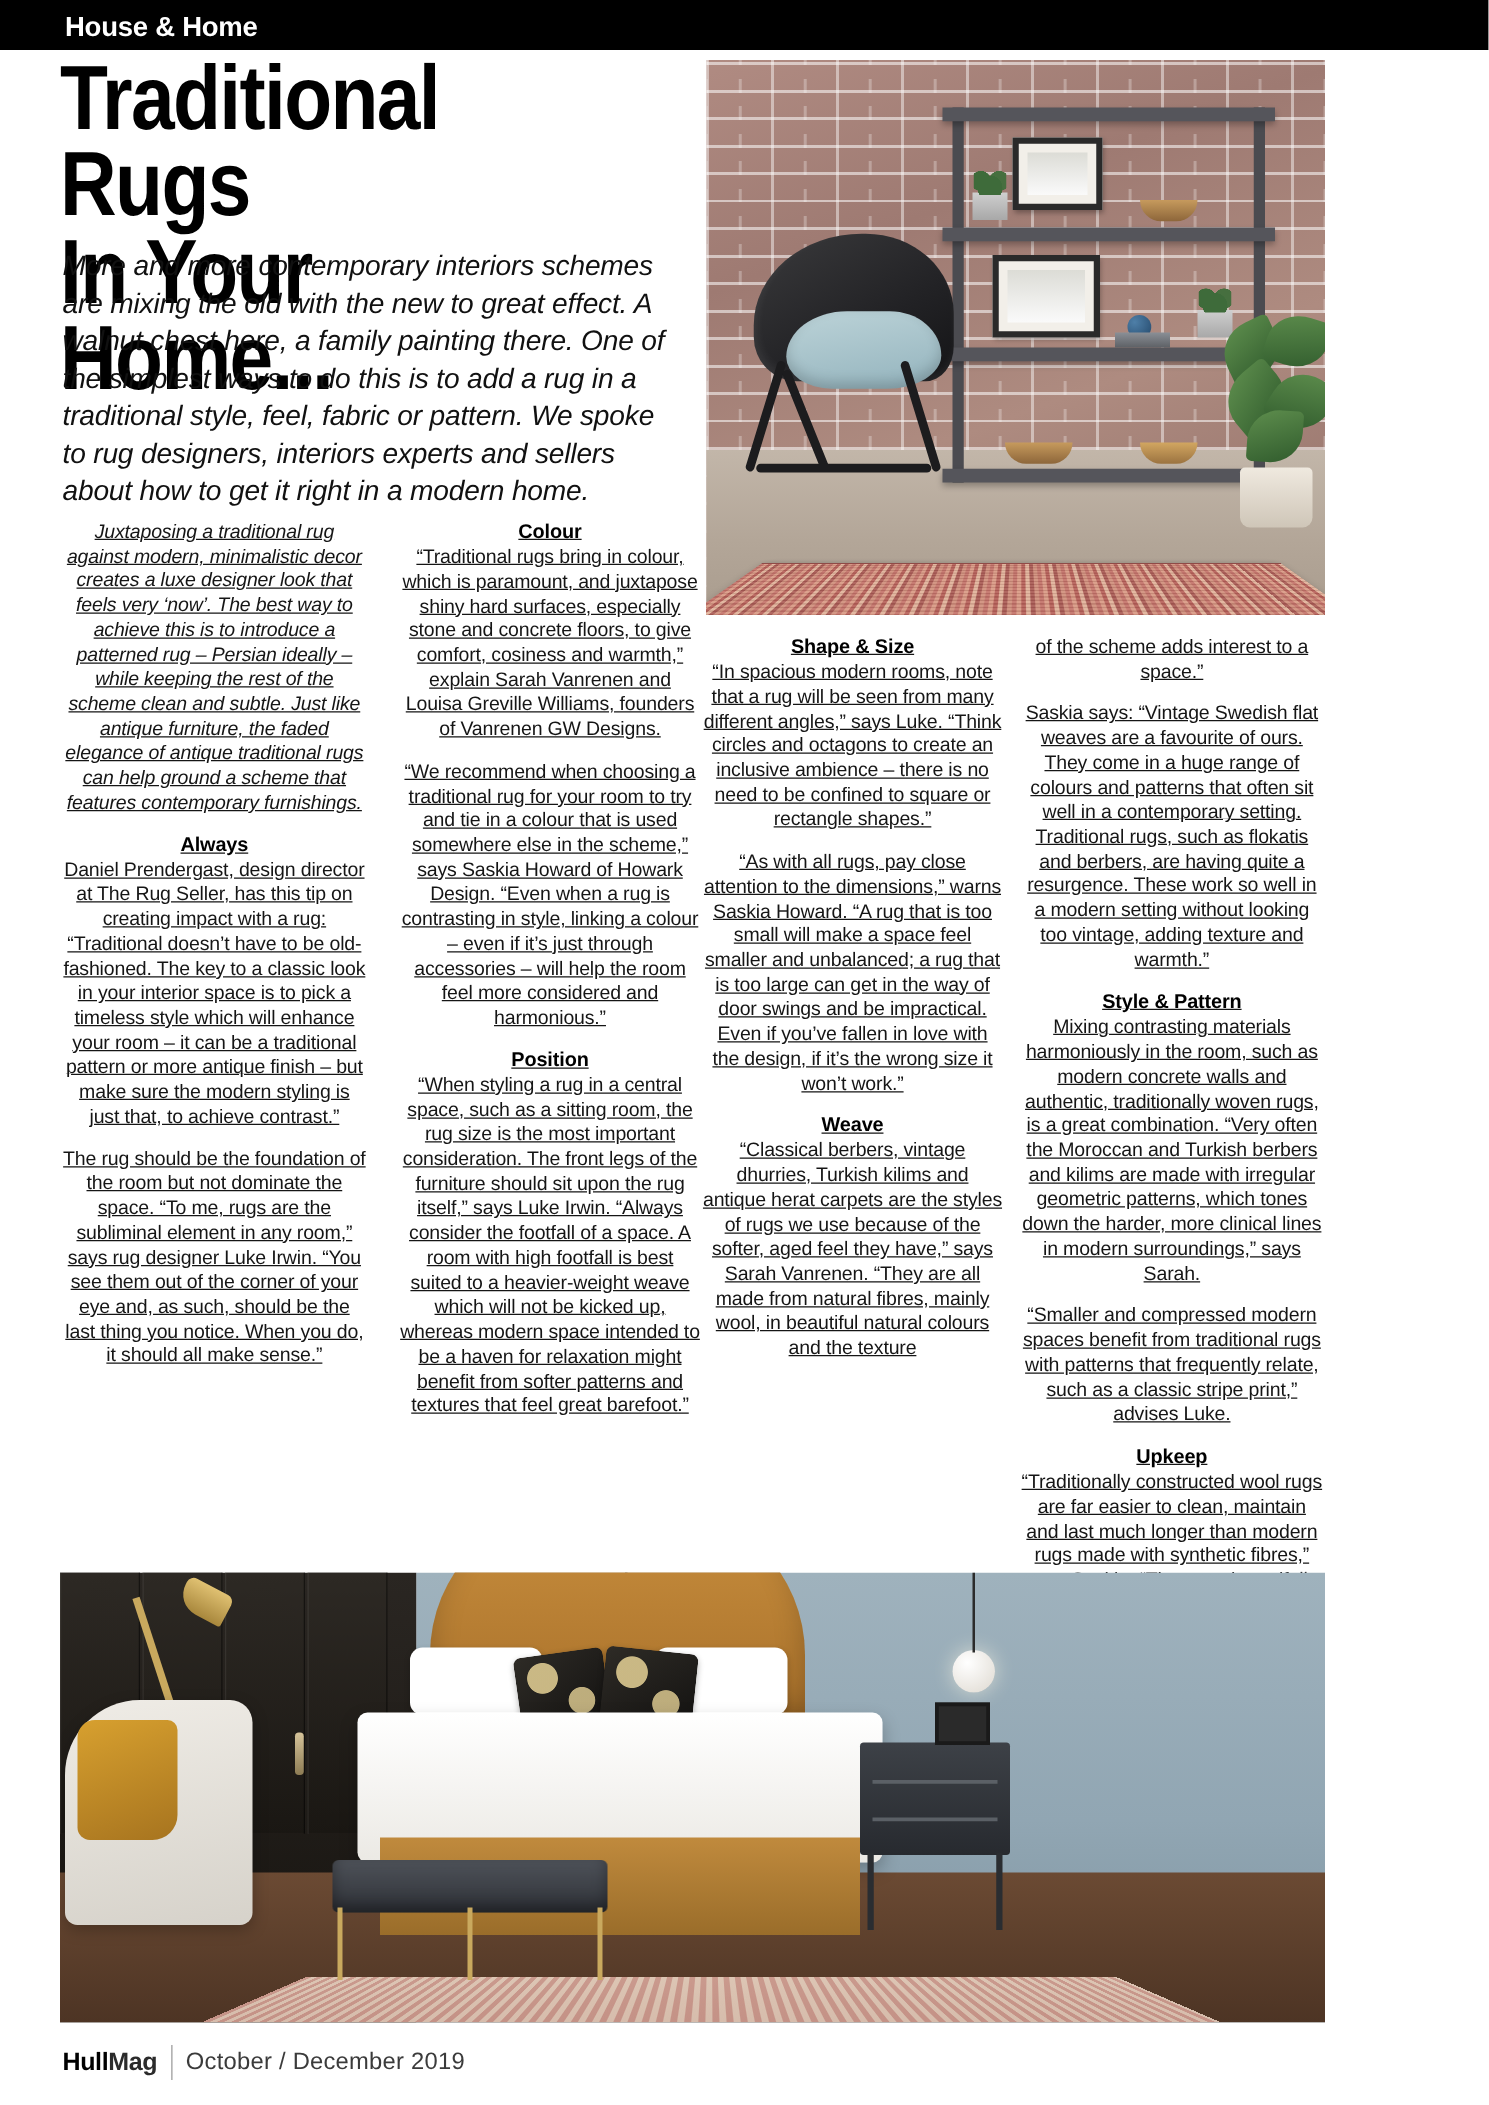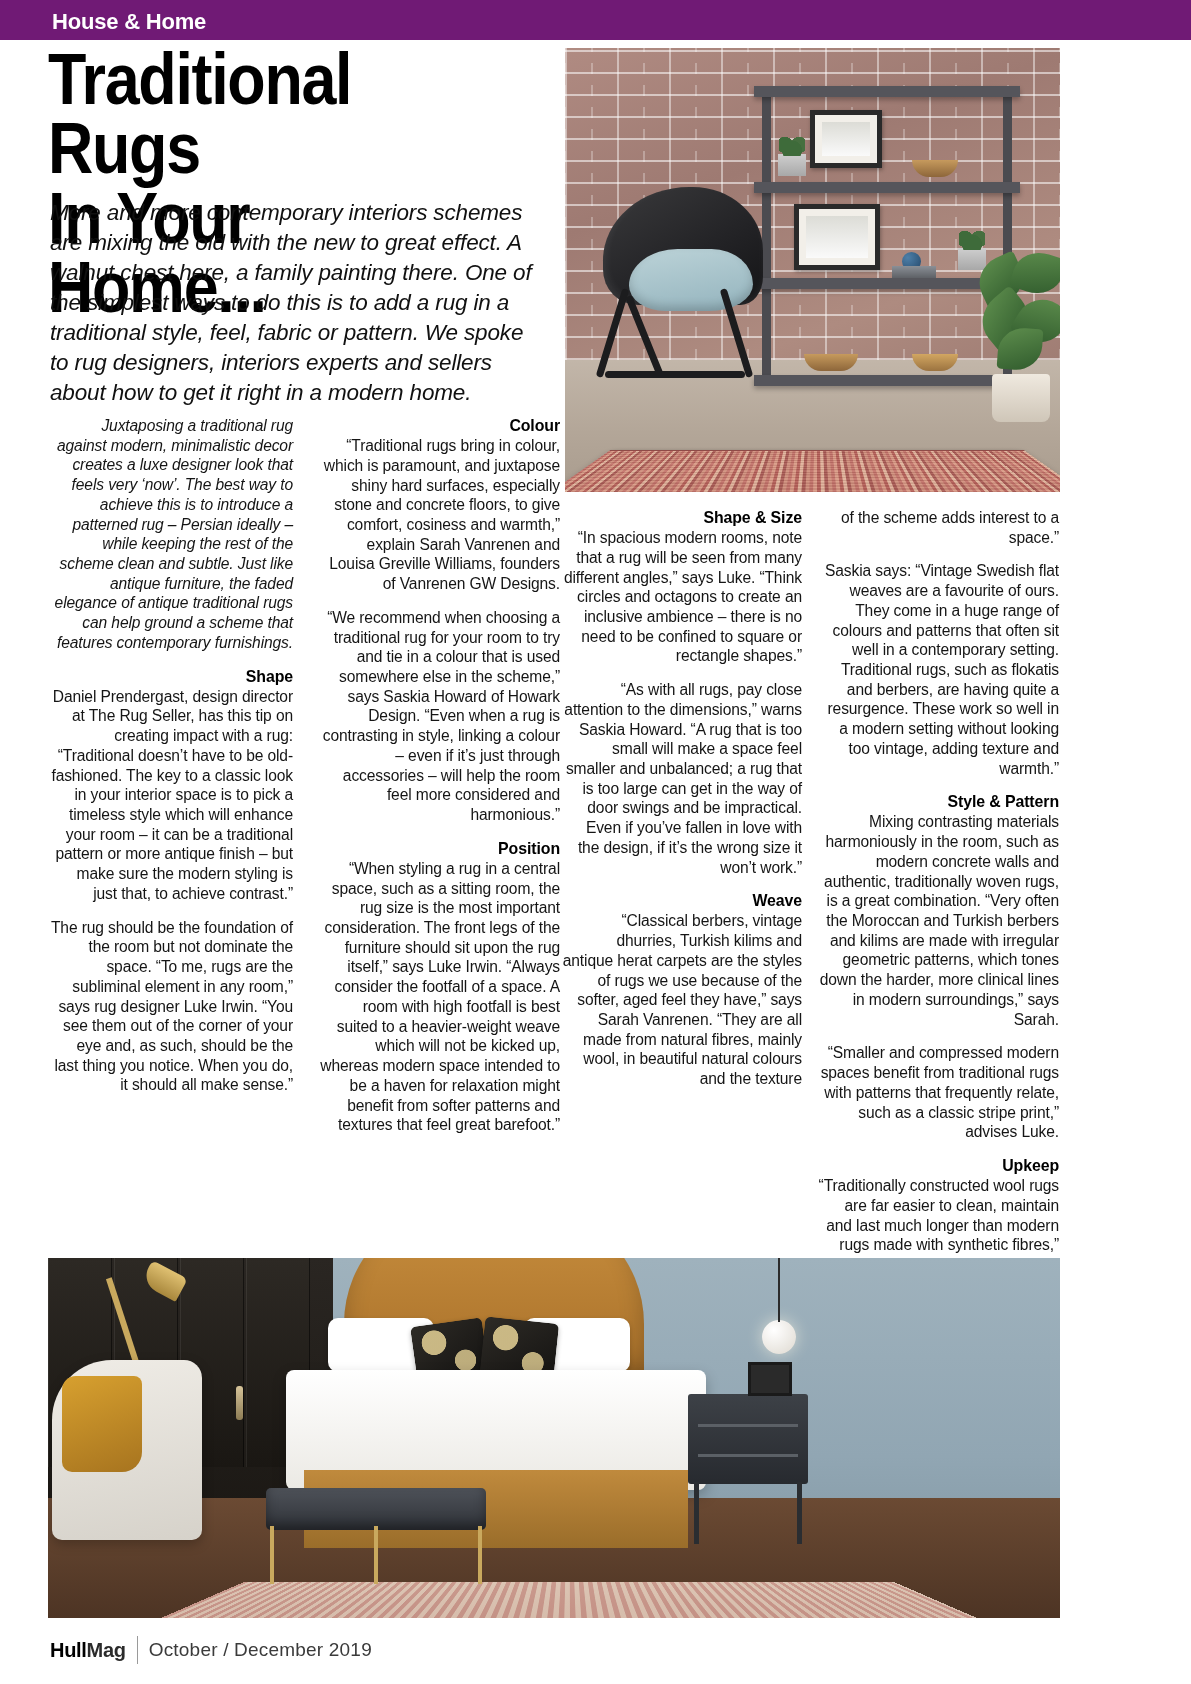--- a/index.html
+++ b/index.html
@@ -54,21 +54,22 @@
     overflow: hidden;
   }
 
   
   .col {
     position: absolute;
     font-size: 15.6px;
     line-height: 1.265;
     color: #151515;
     letter-spacing: -0.12px;
-    text-align: right;
+    text-align: center;
+    text-decoration: underline;
   }
   .col p { margin: 0 0 14px 0; }
   .col p:last-child { margin-bottom: 0; }
   .col h3 {
     font-size: 15.9px; font-weight: bold; line-height: 1.265;
     margin: 0 0 0 0; color: #000; letter-spacing: -0.1px;
   }
   .col .lead { font-style: italic; }
 
   #col1 { left: 50px;  top: 416px; width: 243px; }
@@ -263,21 +264,21 @@
   .bd-pendant{ position:absolute; width:34px; height:34px; border-radius:50%;
     background:radial-gradient(circle at 35% 30%,#ffffff,#ded9d0); box-shadow:0 0 16px rgba(255,250,230,.6); }
   .bd-pendant .cord{ position:absolute; left:16px; bottom:32px; width:2px; height:200px; background:#2b2b2b; }
   .bd-art{ position:absolute; width:44px; height:34px; background:#2a2a2a; border:3px solid #1a1a1a; }
 </style>
 </head>
 <body>
 
 <div class="page">
 
-  <div class="banner" style="background: #701a75;">
+  <div class="banner" style="background: #000000;">
     <div class="banner-label">House &amp; Home</div>
   </div>
 
   <div class="headline">
     <span class="l1">Traditional Rugs</span>
     <span class="l2">In Your Home...</span>
   </div>
 
   <div class="standfirst">More and more contemporary interiors schemes are mixing the old with the new to great effect. A walnut chest here, a family painting there. One of the simplest ways to do this is to add a rug in a traditional style, feel, fabric or pattern. We spoke to rug designers, interiors experts and sellers about how to get it right in a modern home.</div>
 
@@ -325,21 +326,21 @@
       <div class="leaf" style="left:44px; top:46px; width:46px; height:46px; transform:rotate(32deg);"></div>
       <div class="leaf" style="left:24px; top:76px; width:44px; height:42px; transform:rotate(4deg);"></div>
       <div class="pot"></div>
     </div>
 
     <div class="rug-top"></div>
   </div>
 
   <div class="col" id="col1">
     <p class="lead">Juxtaposing a traditional rug against modern, minimalistic decor creates a luxe designer look that feels very ‘now’. The best way to achieve this is to introduce a patterned rug – Persian ideally – while keeping the rest of the scheme clean and subtle. Just like antique furniture, the faded elegance of antique traditional rugs can help ground a scheme that features contemporary furnishings.</p>
-    <h3>Shape</h3>
+    <h3>Always</h3>
     <p>Daniel Prendergast, design director at The Rug Seller, has this tip on creating impact with a rug: “Traditional doesn’t have to be old-fashioned. The key to a classic look in your interior space is to pick a timeless style which will enhance your room – it can be a traditional pattern or more antique finish – but make sure the modern styling is just that, to achieve contrast.”</p>
     <p>The rug should be the foundation of the room but not dominate the space. “To me, rugs are the subliminal element in any room,” says rug designer Luke Irwin. “You see them out of the corner of your eye and, as such, should be the last thing you notice. When you do, it should all make sense.”</p>
   </div>
 
   <div class="col" id="col2">
     <h3>Colour</h3>
     <p>“Traditional rugs bring in colour, which is paramount, and juxtapose shiny hard surfaces, especially stone and concrete floors, to give comfort, cosiness and warmth,” explain Sarah Vanrenen and Louisa Greville Williams, founders of Vanrenen GW Designs.</p>
     <p>“We recommend when choosing a traditional rug for your room to try and tie in a colour that is used somewhere else in the scheme,” says Saskia Howard of Howark Design. “Even when a rug is contrasting in style, linking a colour – even if it’s just through accessories – will help the room feel more considered and harmonious.”</p>
     <h3>Position</h3>
     <p>“When styling a rug in a central space, such as a sitting room, the rug size is the most important consideration. The front legs of the furniture should sit upon the rug itself,” says Luke Irwin. “Always consider the footfall of a space. A room with high footfall is best suited to a heavier-weight weave which will not be kicked up, whereas modern space intended to be a haven for relaxation might benefit from softer patterns and textures that feel great barefoot.”</p>

